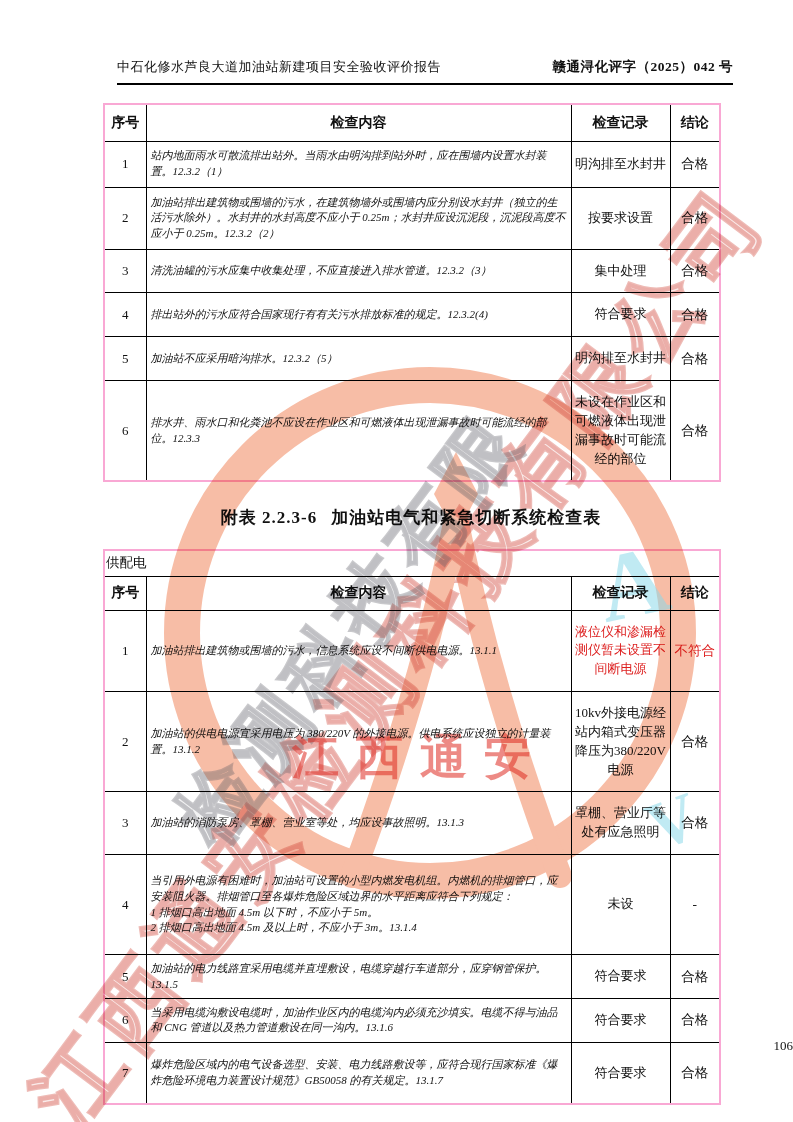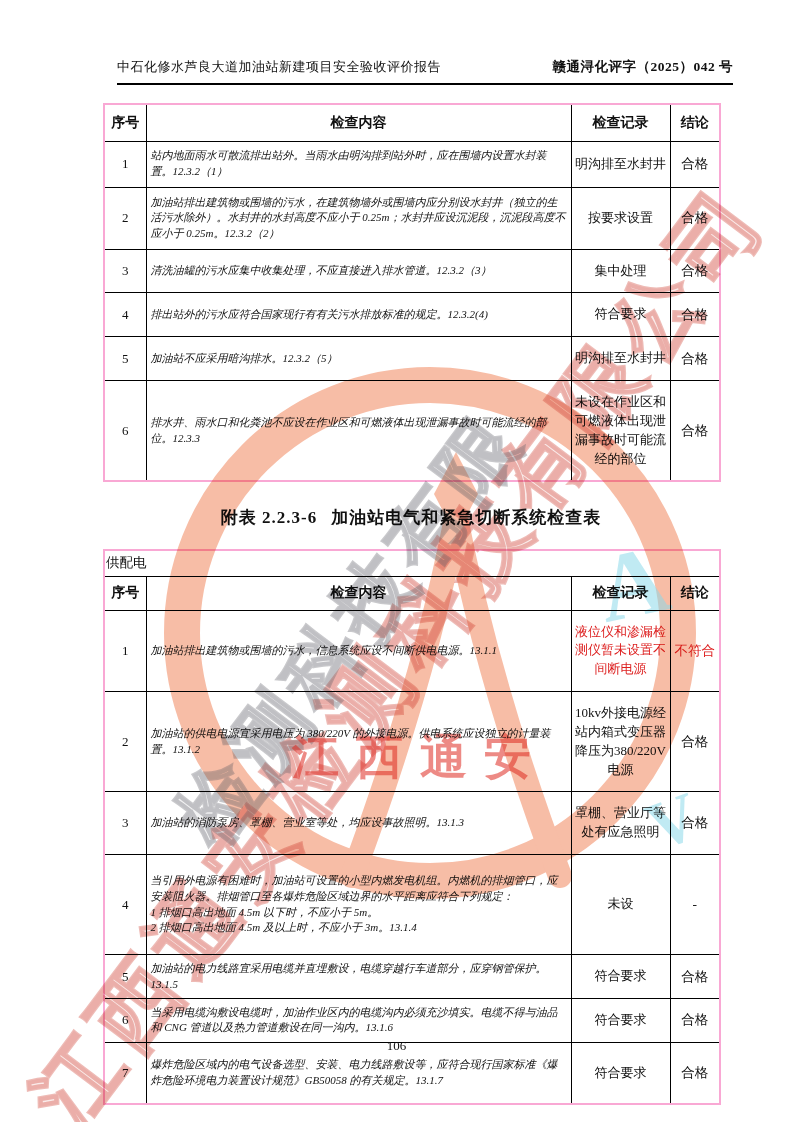--- a/index.html
+++ b/index.html
@@ -47,21 +47,21 @@
   }
   .tbl-title {
     position:absolute; left:103px; top:506px; width:616px;
     font-size:17px; font-weight:bold; text-align:center; letter-spacing:1px;
   }
   .gap { display:inline-block; width:14px; }
 
   
   .footer {
     position:absolute; left:0; top:1038px; width:793px;
-    text-align:center; font-size:13px;
+    text-align:right; font-size:13px;
   }
 
   
   .wm-layer {
     position:absolute; inset:0; pointer-events:none; z-index:10;
     mix-blend-mode:multiply;
   }
   .wm-svg { position:absolute; left:0; top:0; }
   .wm-diag {
     position:absolute; white-space:nowrap;

